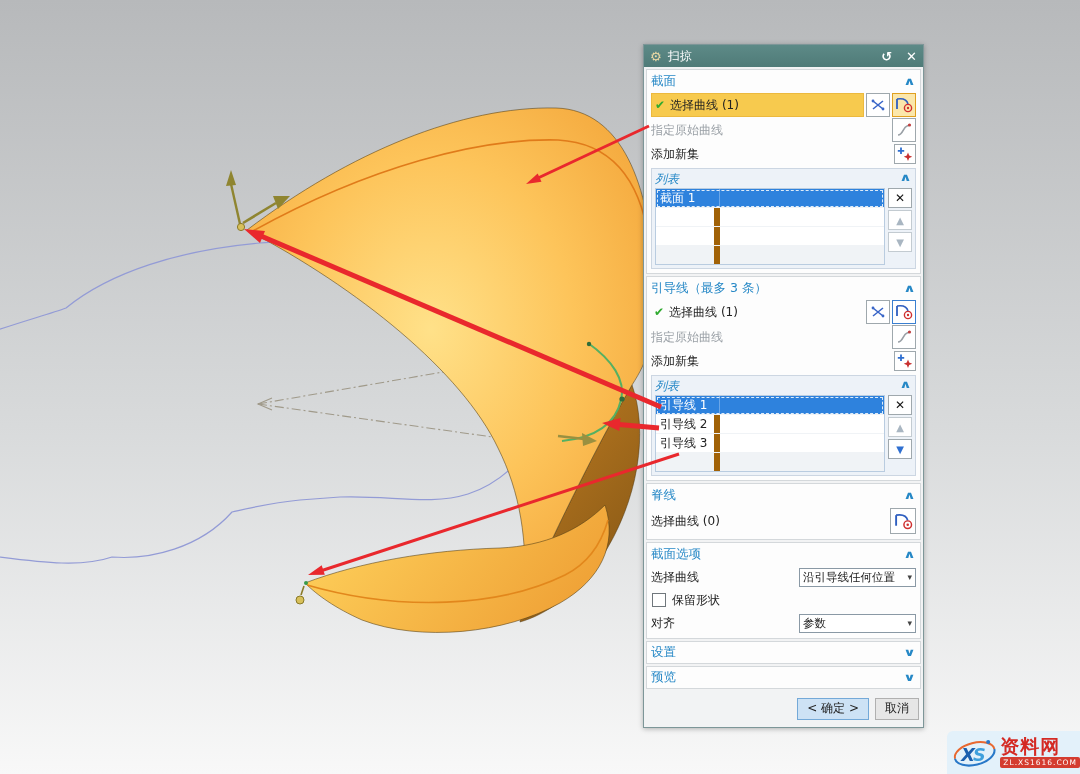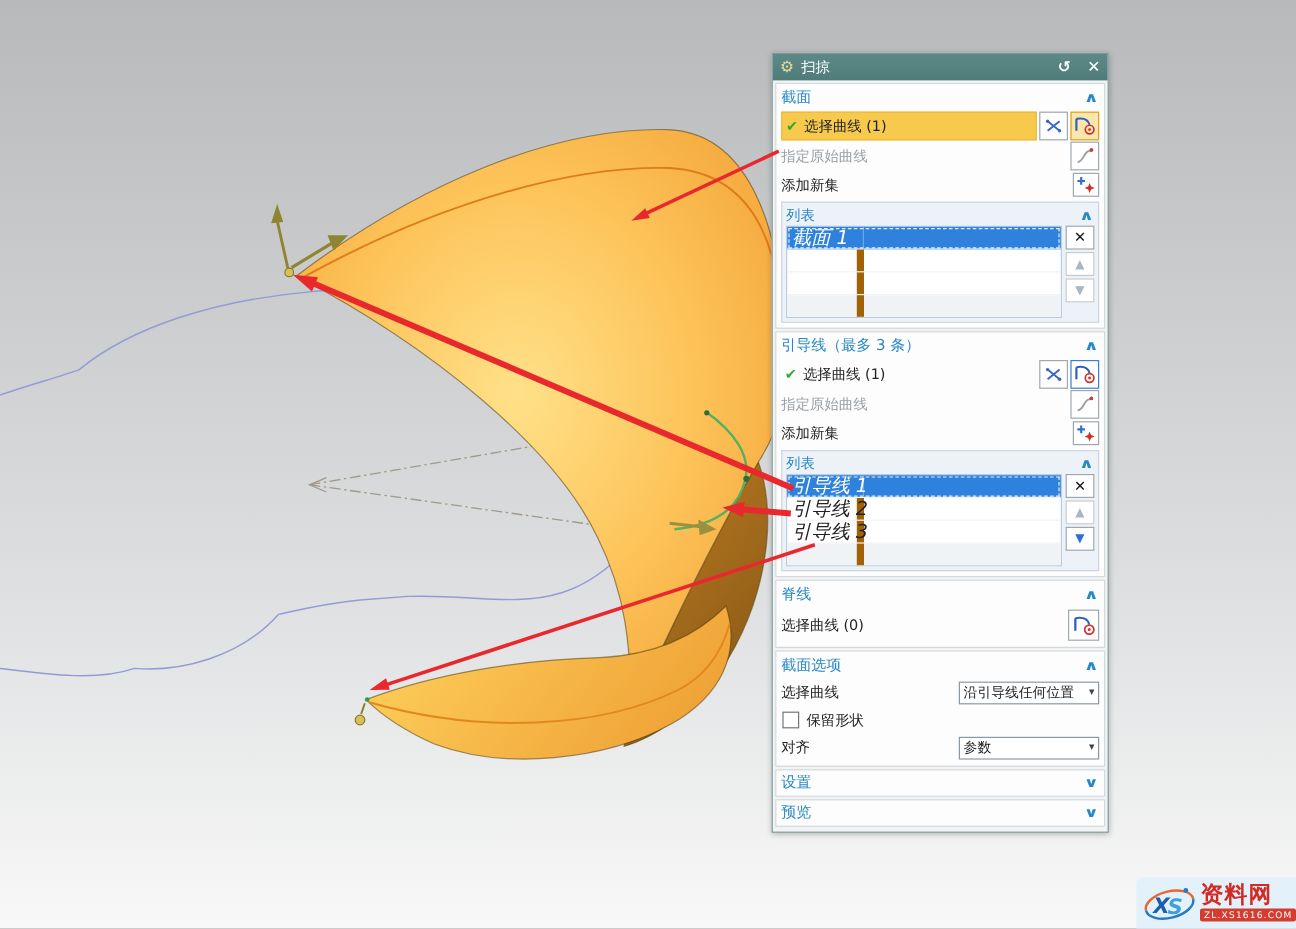--- a/index.html
+++ b/index.html
@@ -29,25 +29,25 @@
   .selcurve.yellow{background:#f7ca4e;border:1px solid #ecb93e;}
   .check{color:#2faa2f;font-size:12px;margin-right:5px;}
   .gray{color:#9aa0a6;flex:1;}
   .flex1{flex:1;}
   .ibtn{width:24px;height:24px;border:1px solid #9fa8ad;background:#fff;display:flex;
         align-items:center;justify-content:center;margin-left:2px;box-sizing:border-box;}
   .ibtn.hl{background:#fbe7ab;border:1px solid #e0a020;}
   .ibtn.bl{border:1px solid #3a7fd0;}
   .ibtn.sm{width:22px;height:20px;}
   .listpanel{background:#edf2f8;border:1px solid #ccd6e2;margin:3px 0 1px 0;padding:2px 3px 3px 3px;}
-  .lhead{display:flex;justify-content:space-between;align-items:center;height:17px;color:#2688c6;}
+  .lhead{display:flex;justify-content:space-between;height:17px;color:#2688c6;font-style:italic;}
   .lbody{display:flex;}
   .ltable{flex:1;background:#fff;border:1px solid #b9cce0;}
-  .lrow{height:18px;line-height:18px;font-size:16px;border-bottom:1px solid #f0f3f6;
-        white-space:nowrap;font-style:italic;}
+  .lrow{height:18px;line-height:18px;font-size:12px;border-bottom:1px solid #f0f3f6;
+        white-space:nowrap;}
   .lrow:last-child{border-bottom:none;background:#f0f3f6;}
   .lcell{display:inline-block;box-sizing:border-box;width:64px;height:18px;padding-left:4px;
          border-right:6px solid #a16207;}
   .lrow.selected{background:#2e82dd;color:#fff;outline:1px dashed rgba(255,255,255,.85);outline-offset:-2px;}
   .lrow.selected .lcell{border-right:1px solid #6aa6e8;}
   .lbtns{width:24px;margin-left:3px;display:flex;flex-direction:column;gap:2px;}
   .lbtns div{height:20px;border:1px solid #9fa8ad;background:#fff;display:flex;align-items:center;
              justify-content:center;font-size:12px;box-sizing:border-box;}
   .lbtns .xdel{font-weight:bold;color:#111;}
   .lbtns .dis{color:#a9b6c2;border-color:#c3cbd1;font-size:10px;}
@@ -358,20 +358,24 @@
       </div>
     </div>
 
     <div class="hdr-only">
       <div class="ghead">
         <span>预览</span>
         <span class="chev">∨</span>
       </div>
     </div>
 
+    <div class="footer">
+      <span class="btn ok">&lt; 确定 &gt;</span>
+      <span class="btn">取消</span>
+    </div>
   </div>
 </div>
 
 <svg class="overlay" width="1080" height="774" viewBox="0 0 1080 774">
   <g stroke="#e9282d" fill="#e9282d">
     <line x1="649" y1="126" x2="538" y2="178" stroke-width="3"></line>
     <polygon points="526,184 537.7,173.5 541.5,181.7" stroke="none"></polygon>
     <line x1="661" y1="407" x2="261" y2="236" stroke-width="5"></line>
     <polygon points="244,229 265,231 260,243" stroke="none"></polygon>
     <line x1="659" y1="428" x2="619" y2="424.5" stroke-width="5"></line>

